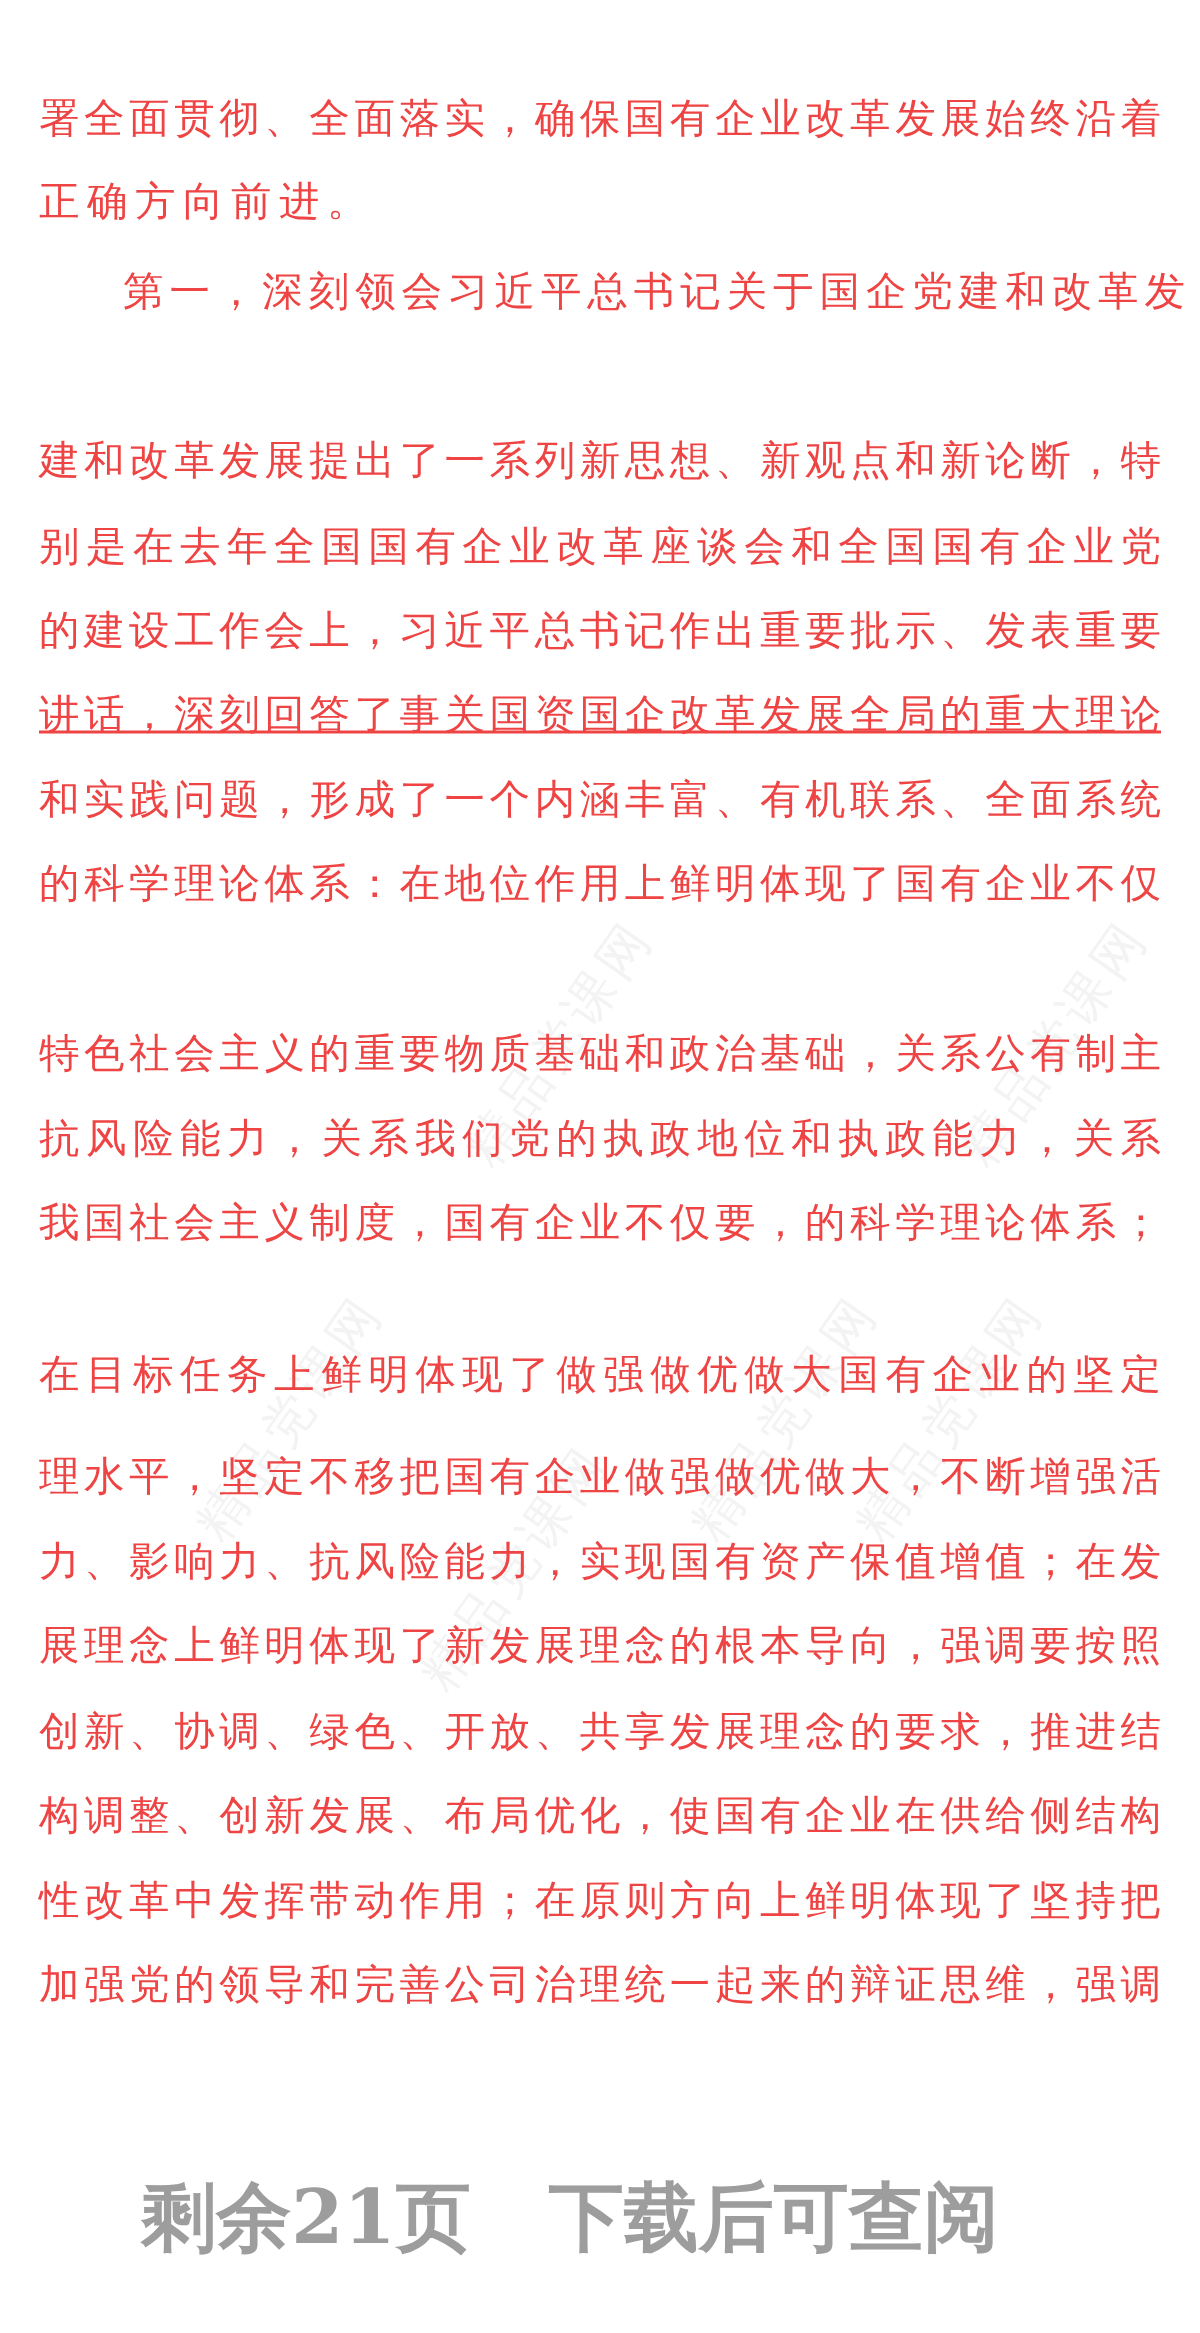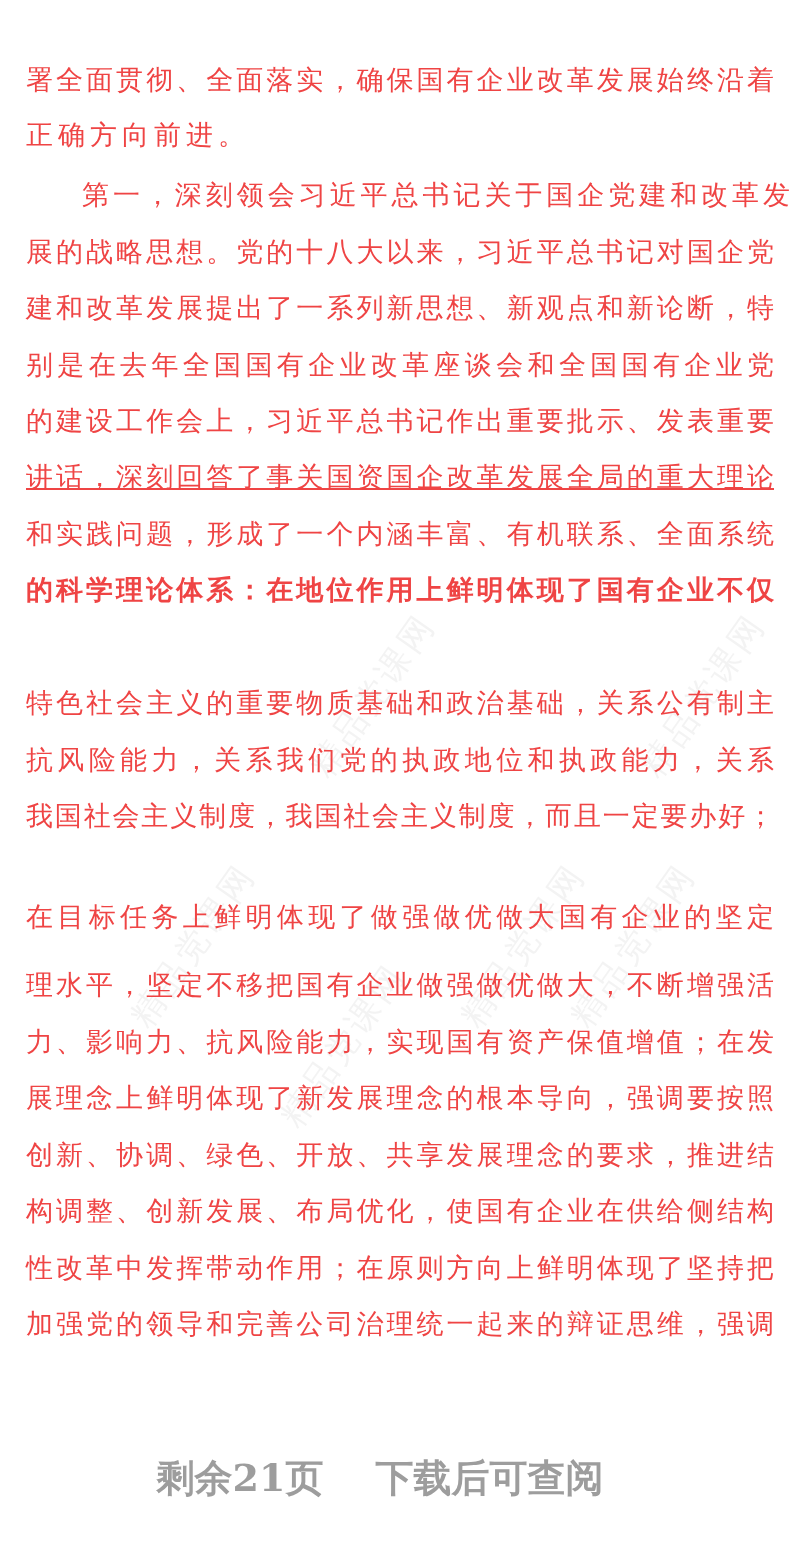--- a/index.html
+++ b/index.html
@@ -56,21 +56,21 @@
     }
     .footer-banner {
       position: absolute;
       left: 0;
       width: 760px;
       top: 1448px;
       height: 60px;
       text-align: center;
       font-family: "DejaVu Serif", "Liberation Serif", serif;
       font-weight: bold;
-      font-size: 38px;
+      font-size: 50px;
       line-height: 60px;
       color: #9d9d9d;
     }
     .footer-banner .gap {
       display: inline-block;
       width: 52px;
     }
   </style>
 </head>
 <body>
@@ -80,30 +80,29 @@
   <div class="watermark" style="left:300px; top:760px;">精品党课网</div>
   <div class="watermark" style="left:630px; top:760px;">精品党课网</div>
   <div class="watermark" style="left:120px; top:1010px;">精品党课网</div>
   <div class="watermark" style="left:450px; top:1010px;">精品党课网</div>
   <div class="watermark" style="left:270px; top:1110px;">精品党课网</div>
   <div class="watermark" style="left:560px; top:1010px;">精品党课网</div>
 
   <div class="line" style="top:55px;">署全面贯彻、全面落实，确保国有企业改革发展始终沿着</div>
   <div class="line last-short" style="top:110px;">正确方向前进。</div>
   <div class="line indent" style="top:170px;">第一，深刻领会习近平总书记关于国企党建和改革发</div>
-  <div class="line" style="top:227px;">展的战略思想。党的十八大以来，习近平总书记对国企党</div>
   <div class="line" style="top:283px;">建和改革发展提出了一系列新思想、新观点和新论断，特</div>
   <div class="line" style="top:340px;">别是在去年全国国有企业改革座谈会和全国国有企业党</div>
   <div class="line" style="top:396px;">的建设工作会上，习近平总书记作出重要批示、发表重要</div>
   <div class="line" style="top:452px;text-decoration:underline;">讲话，深刻回答了事关国资国企改革发展全局的重大理论</div>
   <div class="line" style="top:509px;">和实践问题，形成了一个内涵丰富、有机联系、全面系统</div>
-  <div class="line" style="top:565px;font-weight:bold;">的科学理论体系：在地位作用上鲜明体现了国有企业不仅</div>
+  <div class="line" style="top:565px;">的科学理论体系：在地位作用上鲜明体现了国有企业不仅</div>
   <div class="line" style="top:678px;">特色社会主义的重要物质基础和政治基础，关系公有制主</div>
   <div class="line" style="top:735px;">抗风险能力，关系我们党的执政地位和执政能力，关系</div>
-  <div class="line" style="top:791px;">我国社会主义制度，我国社会主义制度，而且一定要办好；</div>
+  <div class="line" style="top:791px;">我国社会主义制度，国有企业不仅要，的科学理论体系；</div>
   <div class="line" style="top:892px;">在目标任务上鲜明体现了做强做优做大国有企业的坚定</div>
   <div class="line" style="top:960px;">理水平，坚定不移把国有企业做强做优做大，不断增强活</div>
   <div class="line" style="top:1017px;">力、影响力、抗风险能力，实现国有资产保值增值；在发</div>
   <div class="line" style="top:1073px;">展理念上鲜明体现了新发展理念的根本导向，强调要按照</div>
   <div class="line" style="top:1130px;">创新、协调、绿色、开放、共享发展理念的要求，推进结</div>
   <div class="line" style="top:1186px;">构调整、创新发展、布局优化，使国有企业在供给侧结构</div>
   <div class="line" style="top:1243px;">性改革中发挥带动作用；在原则方向上鲜明体现了坚持把</div>
   <div class="line" style="top:1299px;">加强党的领导和完善公司治理统一起来的辩证思维，强调</div>
 
   <div class="footer-banner">

